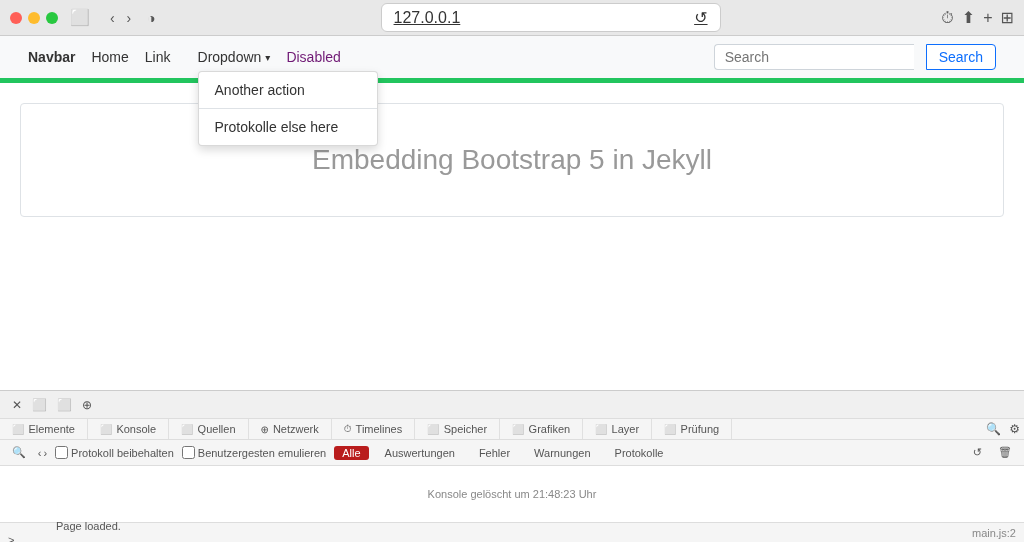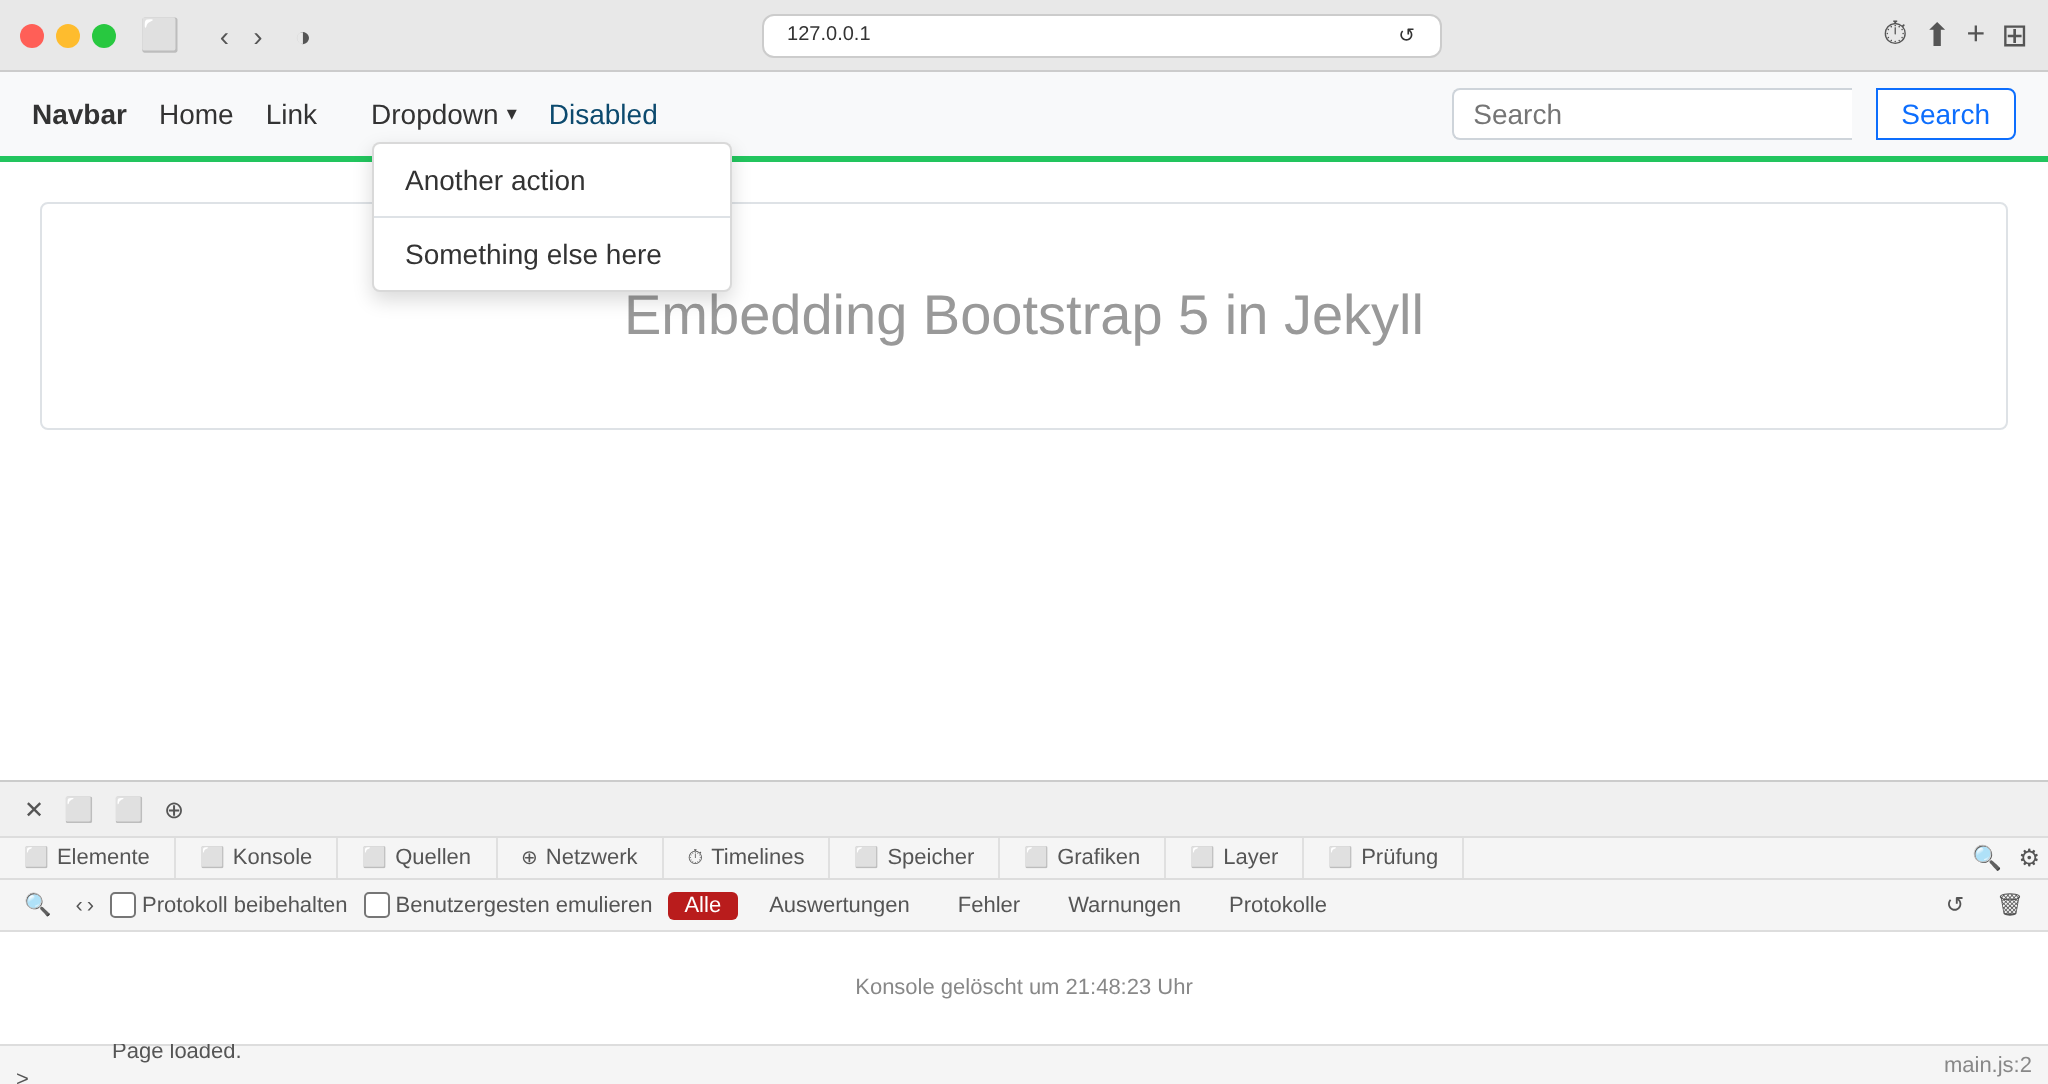--- a/index.html
+++ b/index.html
@@ -27,61 +27,62 @@
 
     .sidebar-toggle { background: none; border: none; cursor: pointer; color: #555; font-size: 16px; margin-left: 4px; }
 
     .address-bar-wrapper { flex: 1; display: flex; align-items: center; justify-content: center; }
     .address-bar {
       background: white;
       border: 1px solid #ccc;
       border-radius: 6px;
       padding: 4px 12px;
       width: 340px;
-      font-size: 10px;
+      font-size: 16px;
       color: #333;
       display: flex;
       align-items: center;
       justify-content: space-between;
+      text-decoration: underline;
     }
 
     .browser-actions { display: flex; gap: 8px; align-items: center; }
     .browser-action-btn { background: none; border: none; cursor: pointer; color: #555; font-size: 16px; }
 
     
     .page-wrapper {
       flex: 1;
       display: flex;
       flex-direction: column;
       background: white;
       overflow: hidden;
     }
 
     
     .navbar {
       background: #f8f9fa;
-      border-bottom: 3px solid #22c55e;
-      padding: 8px 16px;
+      border-bottom: 5px solid #22c55e;
+      padding: 8px 28px;
       display: flex;
       align-items: center;
       gap: 16px;
       position: relative;
     }
     .navbar-brand {
       font-weight: 600;
       color: #333;
       font-size: 14px;
     }
     .nav-link {
       color: #333;
       text-decoration: none;
       font-size: 14px;
       padding: 4px 0;
     }
-    .nav-link.disabled { color: #0c4a6e; }
+    .nav-link.disabled { color: #701a75; }
 
     .dropdown-wrapper { position: relative; margin-left: 11px; }
     .dropdown-toggle {
       background: none;
       border: none;
       cursor: pointer;
       font-size: 14px;
       color: #333;
       display: flex;
       align-items: center;
@@ -295,21 +296,21 @@
     <a class="nav-link">Home</a>
     <a class="nav-link">Link</a>
     <div class="dropdown-wrapper">
       <button class="dropdown-toggle">
         <span>Dropdown</span>
         <span class="dropdown-caret">▾</span>
       </button>
       <div class="dropdown-menu">
         <a class="dropdown-item">Another action</a>
         <div class="dropdown-divider"></div>
-        <a class="dropdown-item">Something else here</a>
+        <a class="dropdown-item">Protokolle else here</a>
       </div>
     </div>
     <a class="nav-link disabled">Disabled</a>
     <div class="navbar-search">
       <input type="text" placeholder="Search" style="">
       <button>Search</button>
     </div>
   </nav>
 
   <div class="page-content">

